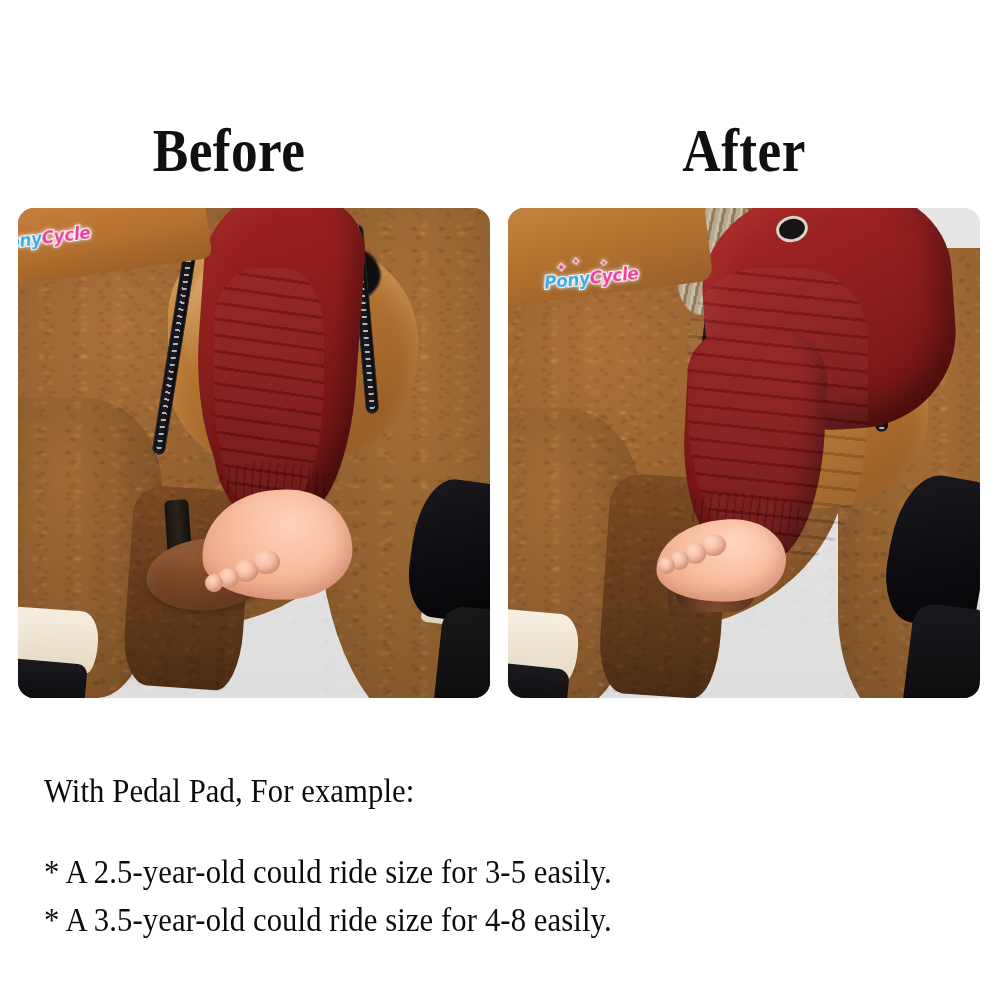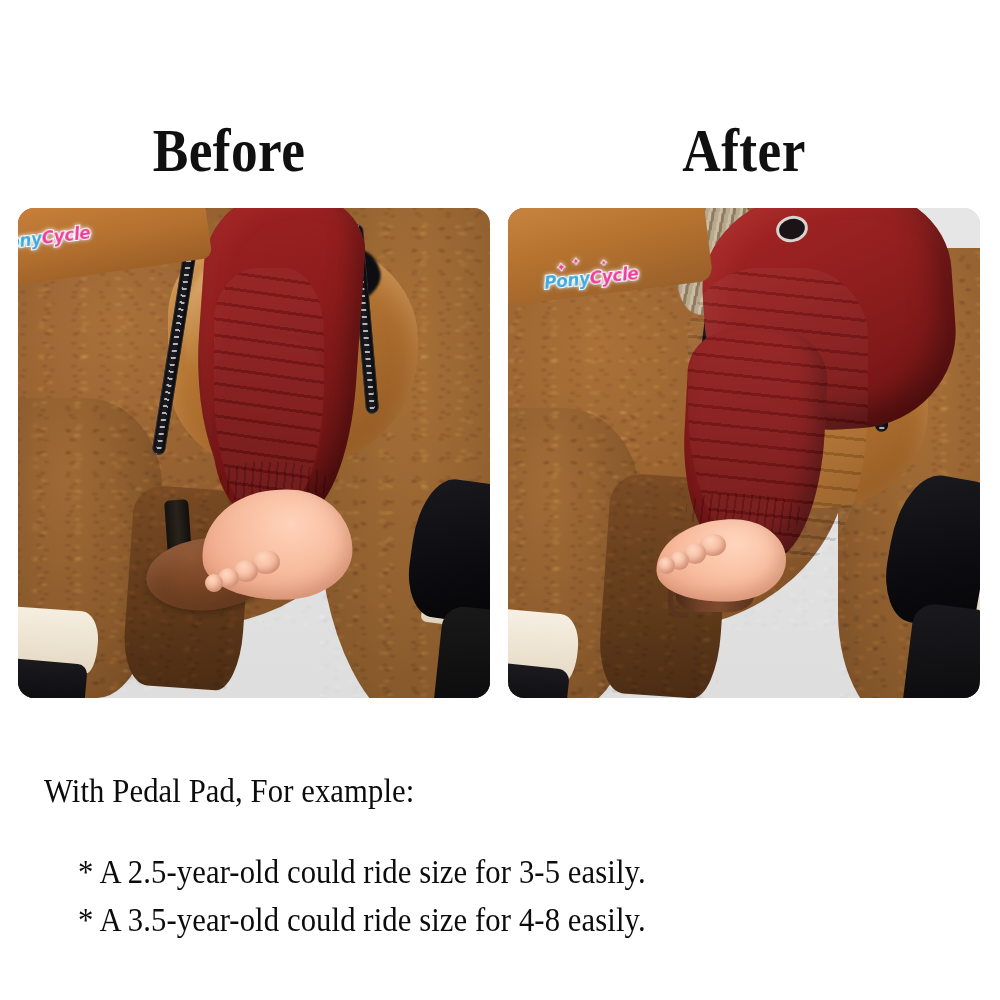--- a/index.html
+++ b/index.html
@@ -575,21 +575,21 @@
   }
   .lead-line {
     font-size: 33px;
     line-height: 46px;
     font-weight: 400;
     letter-spacing: .1px;
     color: #0c0c0c;
     transform: scaleX(0.93);
     transform-origin: left center;
   }
-  .bullets { margin-top: 34px; margin-left: 34px; }
+  .bullets { margin-top: 34px; }
   .bullet-line {
     font-size: 33px;
     line-height: 48px;
     font-weight: 400;
     letter-spacing: .1px;
     color: #0c0c0c;
     transform: scaleX(0.93);
     transform-origin: left center;
     white-space: nowrap;
   }

